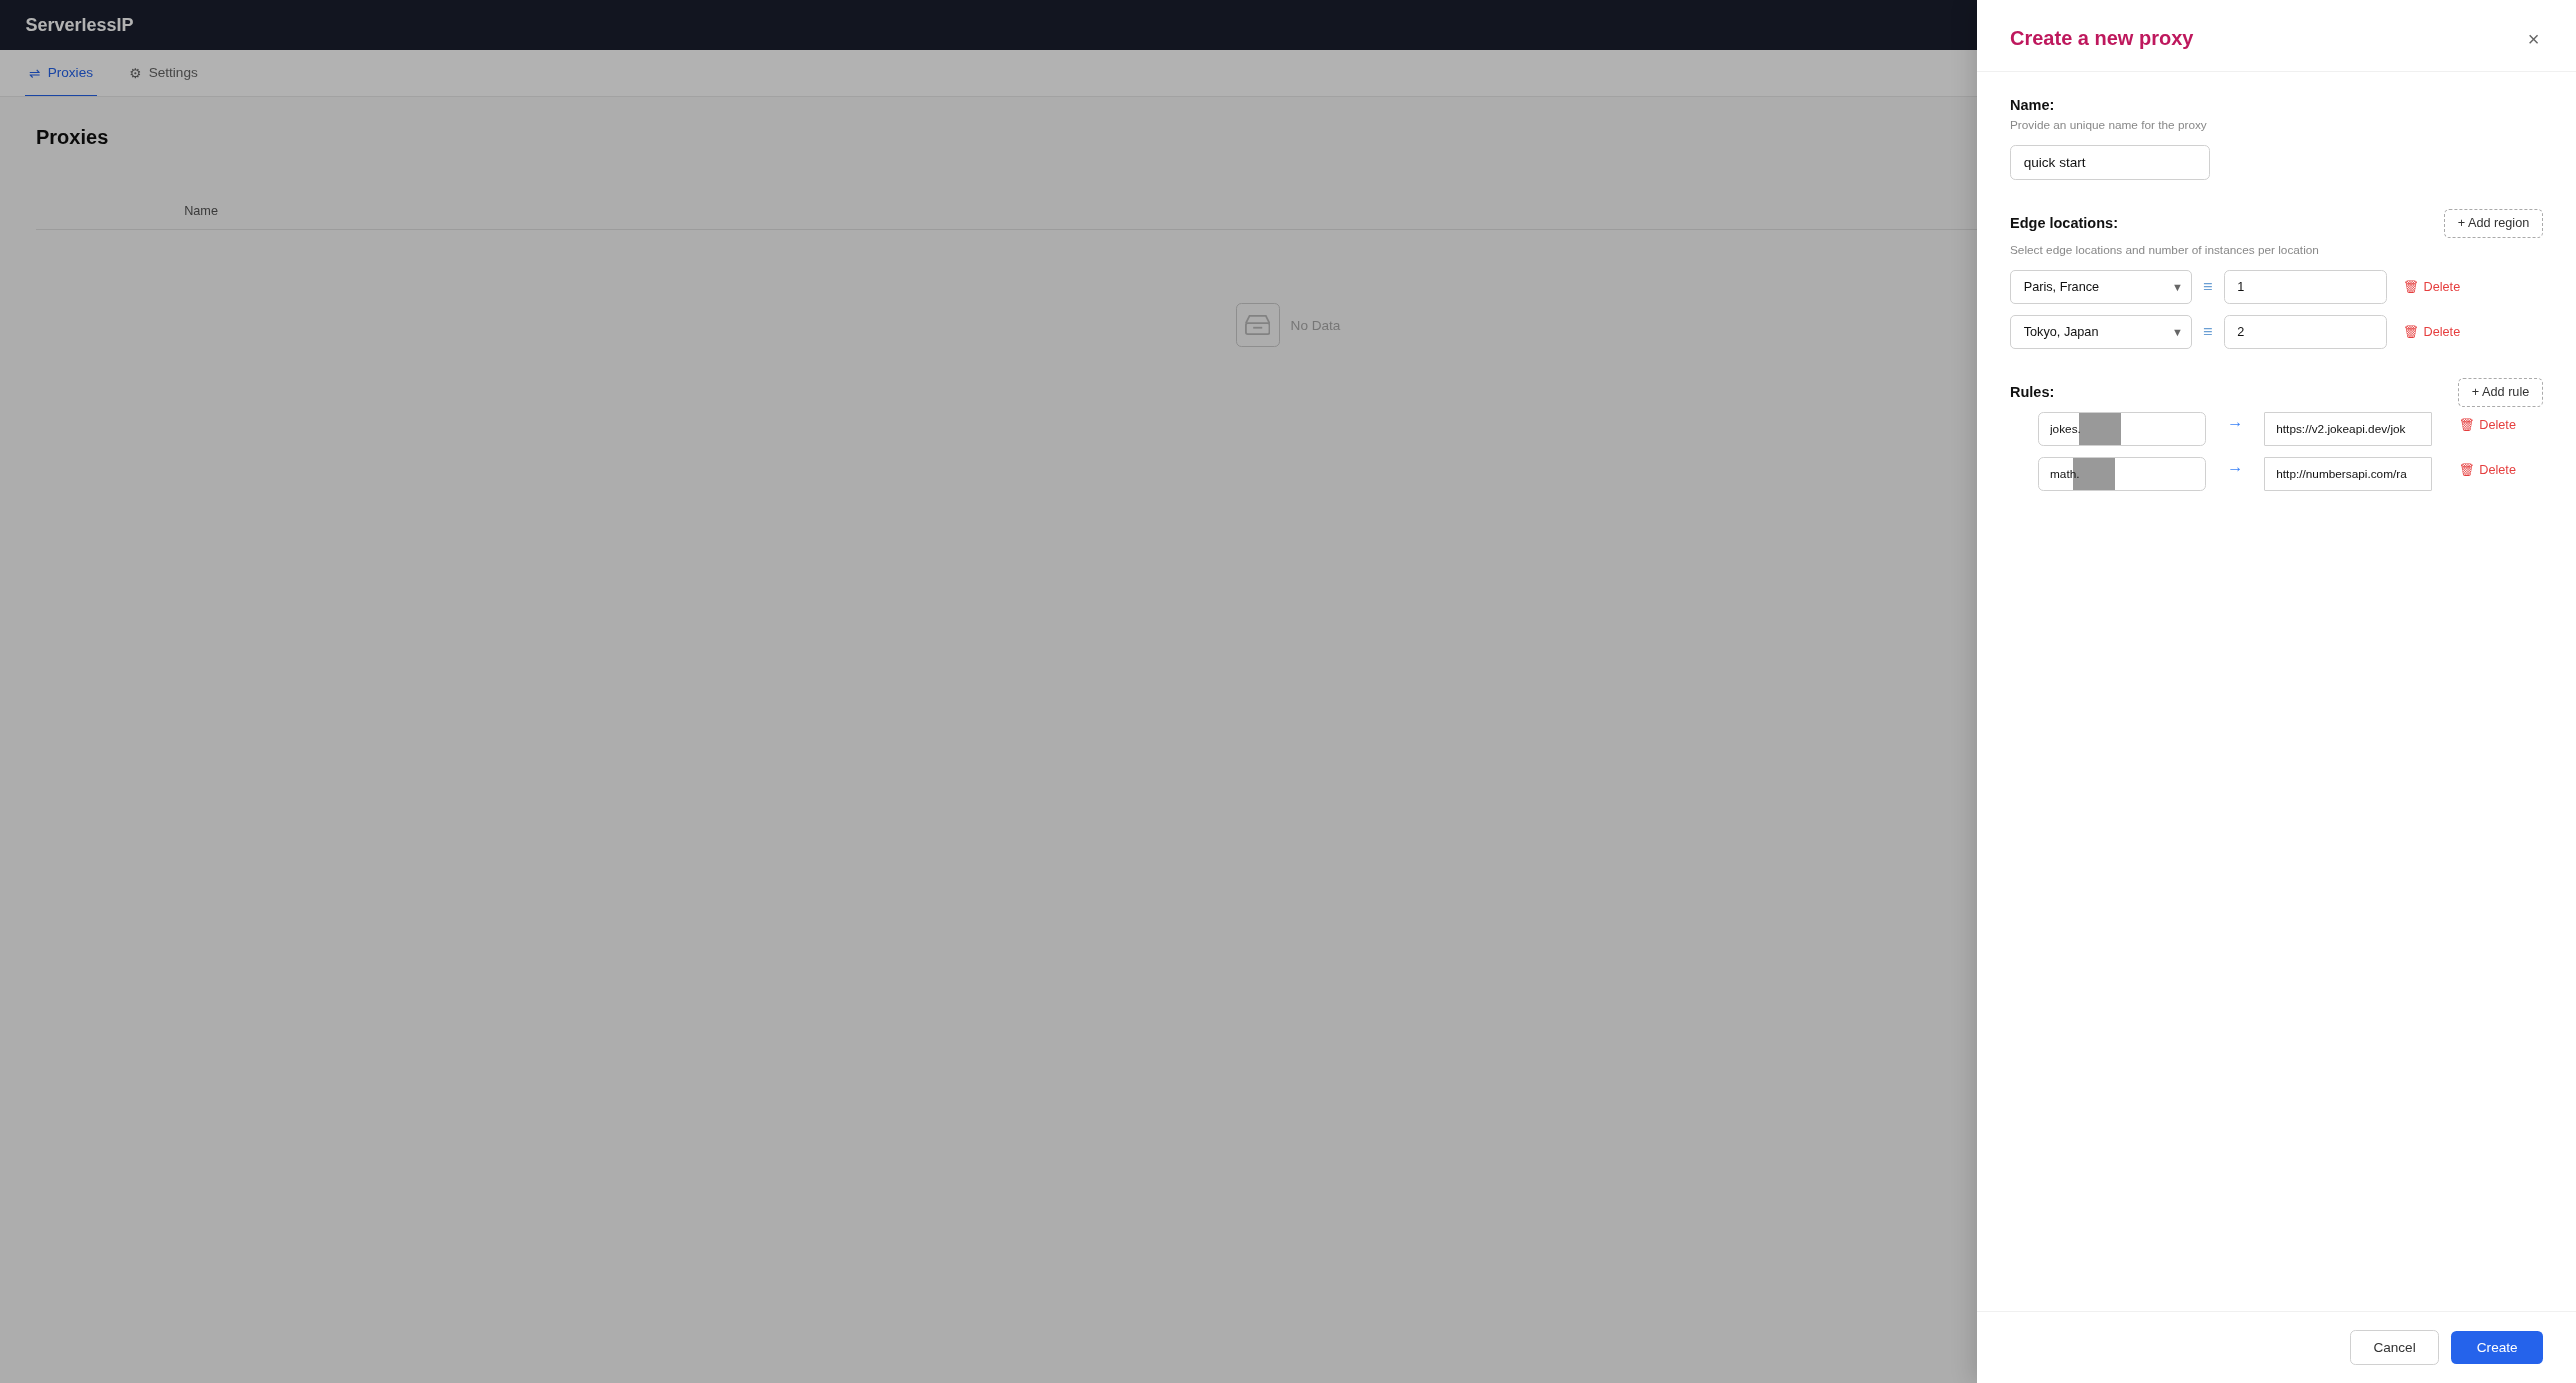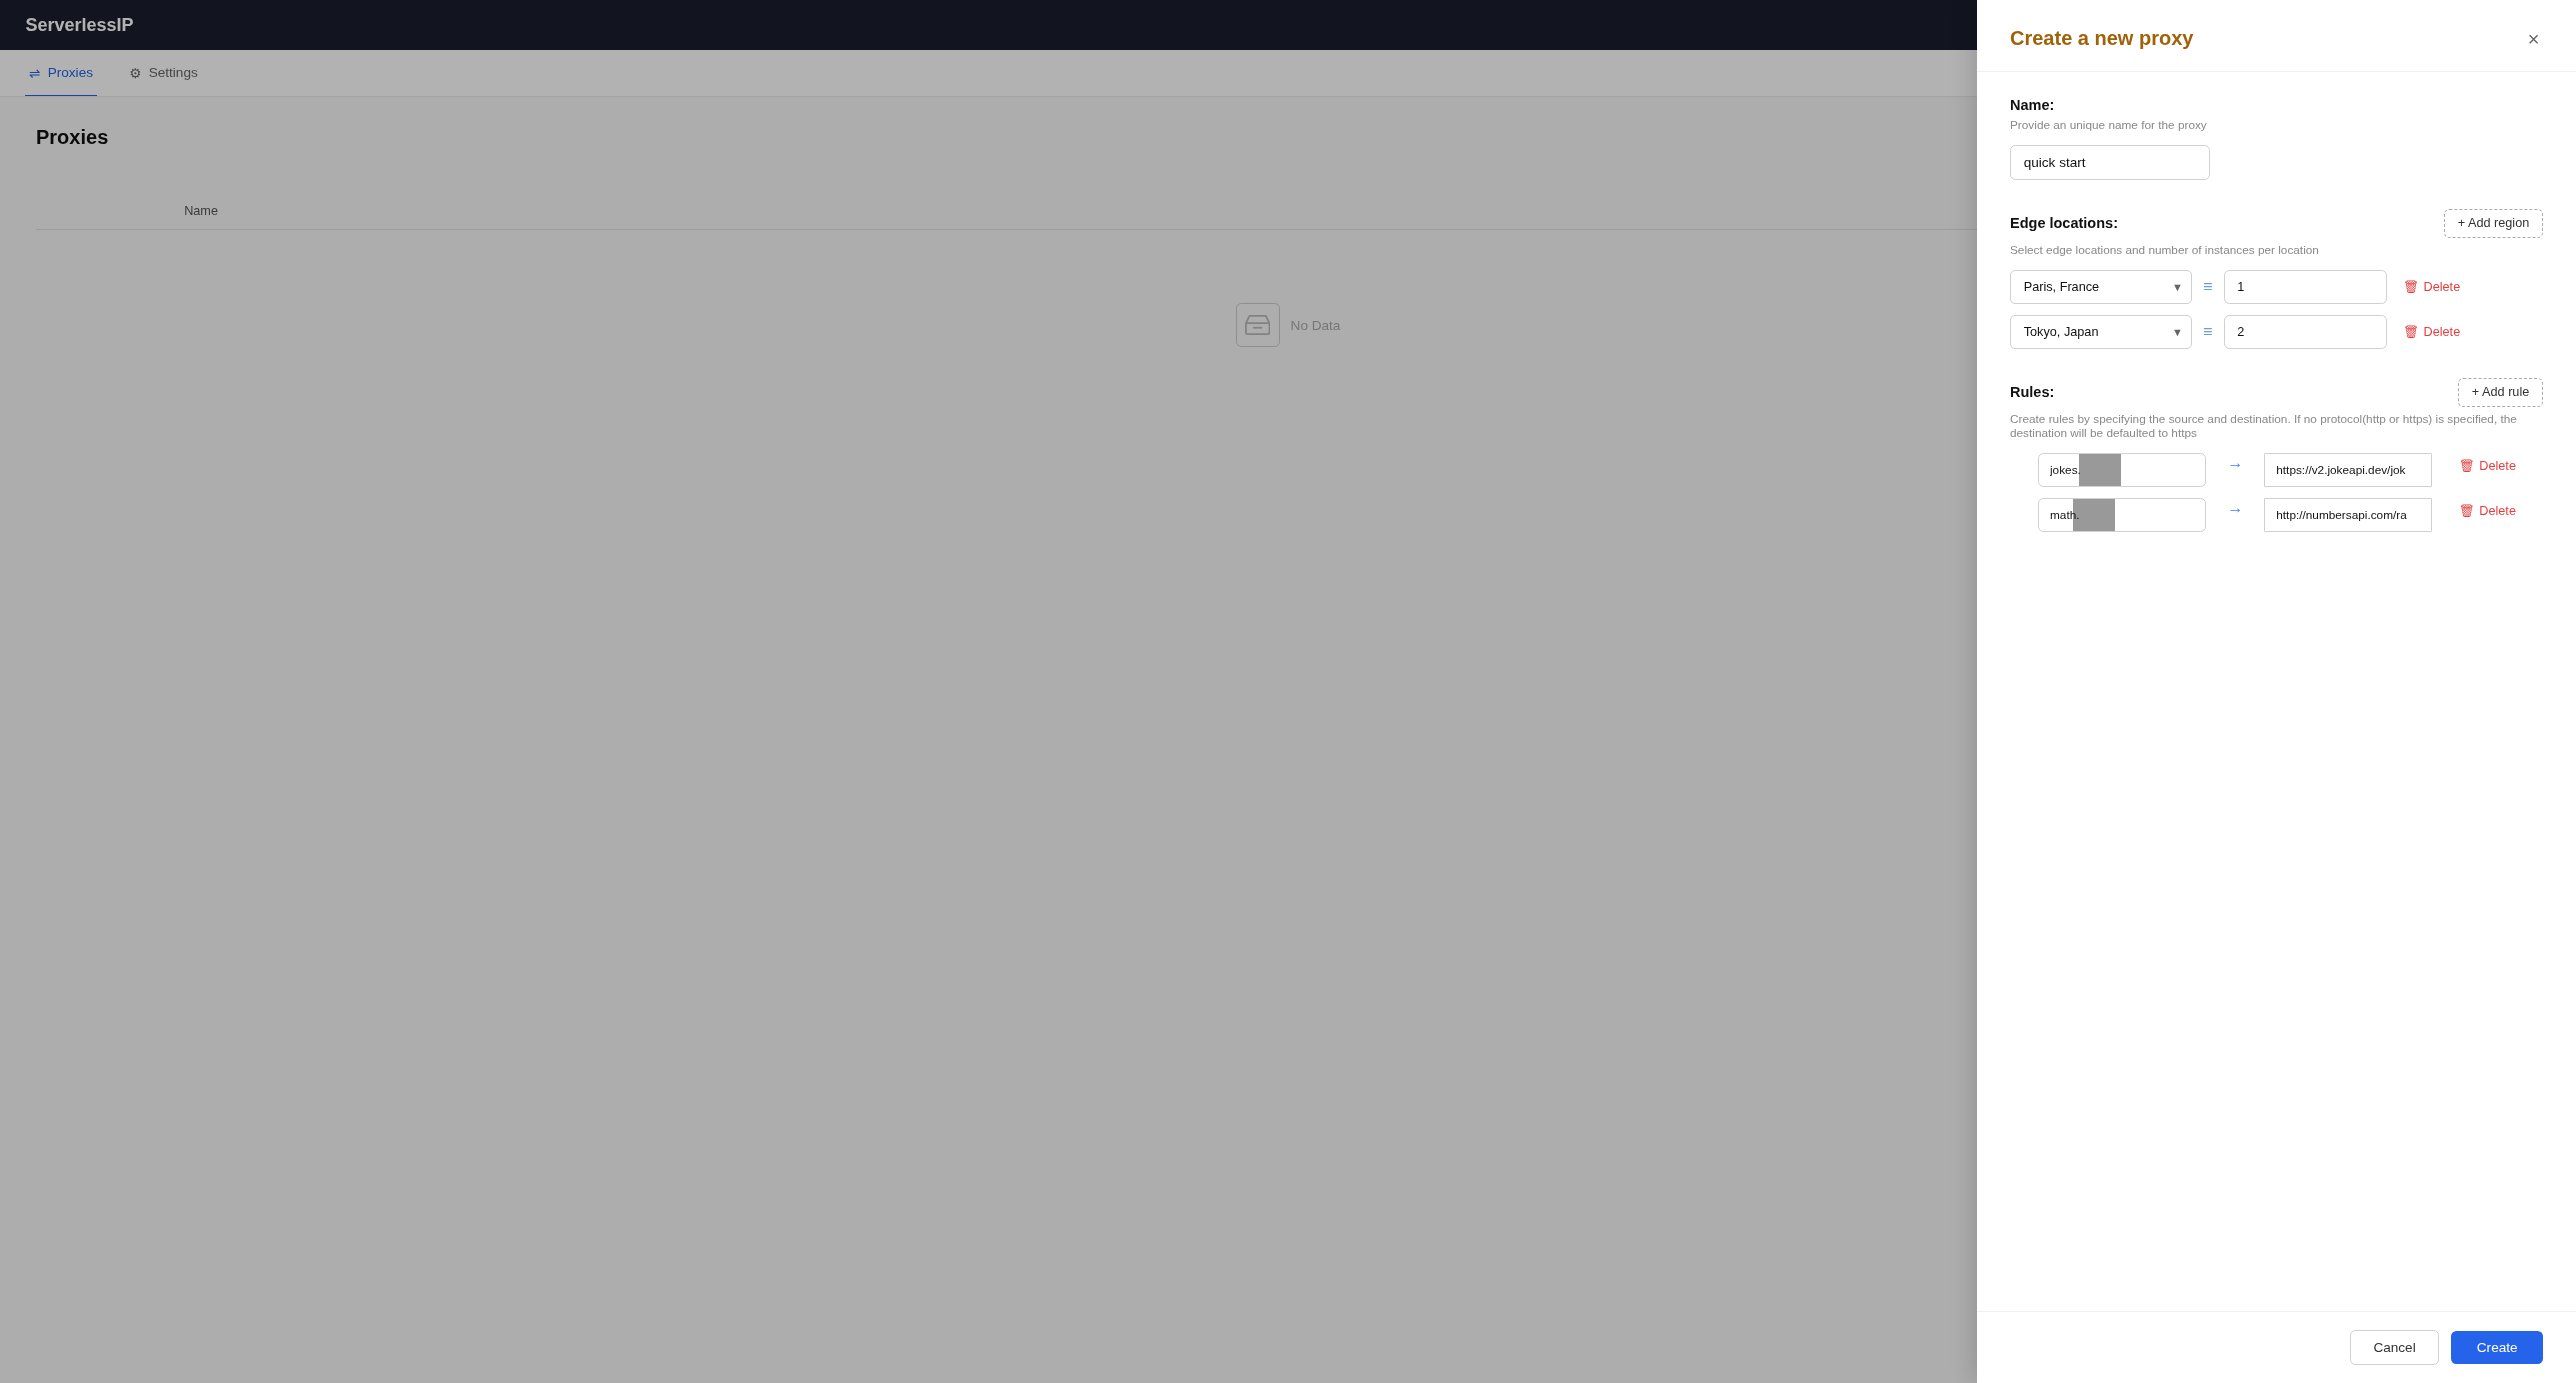--- a/index.html
+++ b/index.html
@@ -112,21 +112,21 @@
       box-shadow: -3.6px 0 22px rgba(0,0,0,0.15);
     }
     .modal-header {
       display: flex; align-items: center; justify-content: space-between;
       padding: 25.4px 33px 18px;
       border-bottom: 0.9px solid #f0f0f0;
     }
     .modal-title {
       font-size: 20px;
       font-weight: 600;
-      color: #a16207;
+      color: #be185d;
     }
     .close-btn {
       background: none; border: none; cursor: pointer;
       font-size: 20px; color: #666;
       padding: 3.6px; line-height: 1;
     }
     .modal-body {
       flex: 1; overflow-y: auto;
       padding: 25.4px 33px;
     }
@@ -381,21 +381,20 @@
           <span>Delete</span>
         </button>
       </div>
     </div>
 
     <div class="form-section">
       <div class="section-header">
         <span class="section-title">Rules:</span>
         <button class="btn-outline">+ Add rule</button>
       </div>
-      <div class="form-hint">Create rules by specifying the source and destination. If no protocol(http or https) is specified, the destination will be defaulted to https</div>
 
       <div class="rule-row">
         <input class="rule-input" type="text" value="jokes." placeholder="jokes.[redacted].com" style="font-size: 11.8px; color: rgb(17, 17, 17); background: linear-gradient(to right, rgb(255, 255, 255) 40px, rgb(153, 153, 153) 40px, rgb(153, 153, 153) 82px, rgb(255, 255, 255) 82px);">
         <span class="arrow-icon">→</span>
         <input class="rule-dest-input" type="text" value="https://v2.jokeapi.dev/jok" style="font-size: 11.8px;">
         <button class="delete-btn">
           <span>🗑</span>
           <span>Delete</span>
         </button>
       </div>

